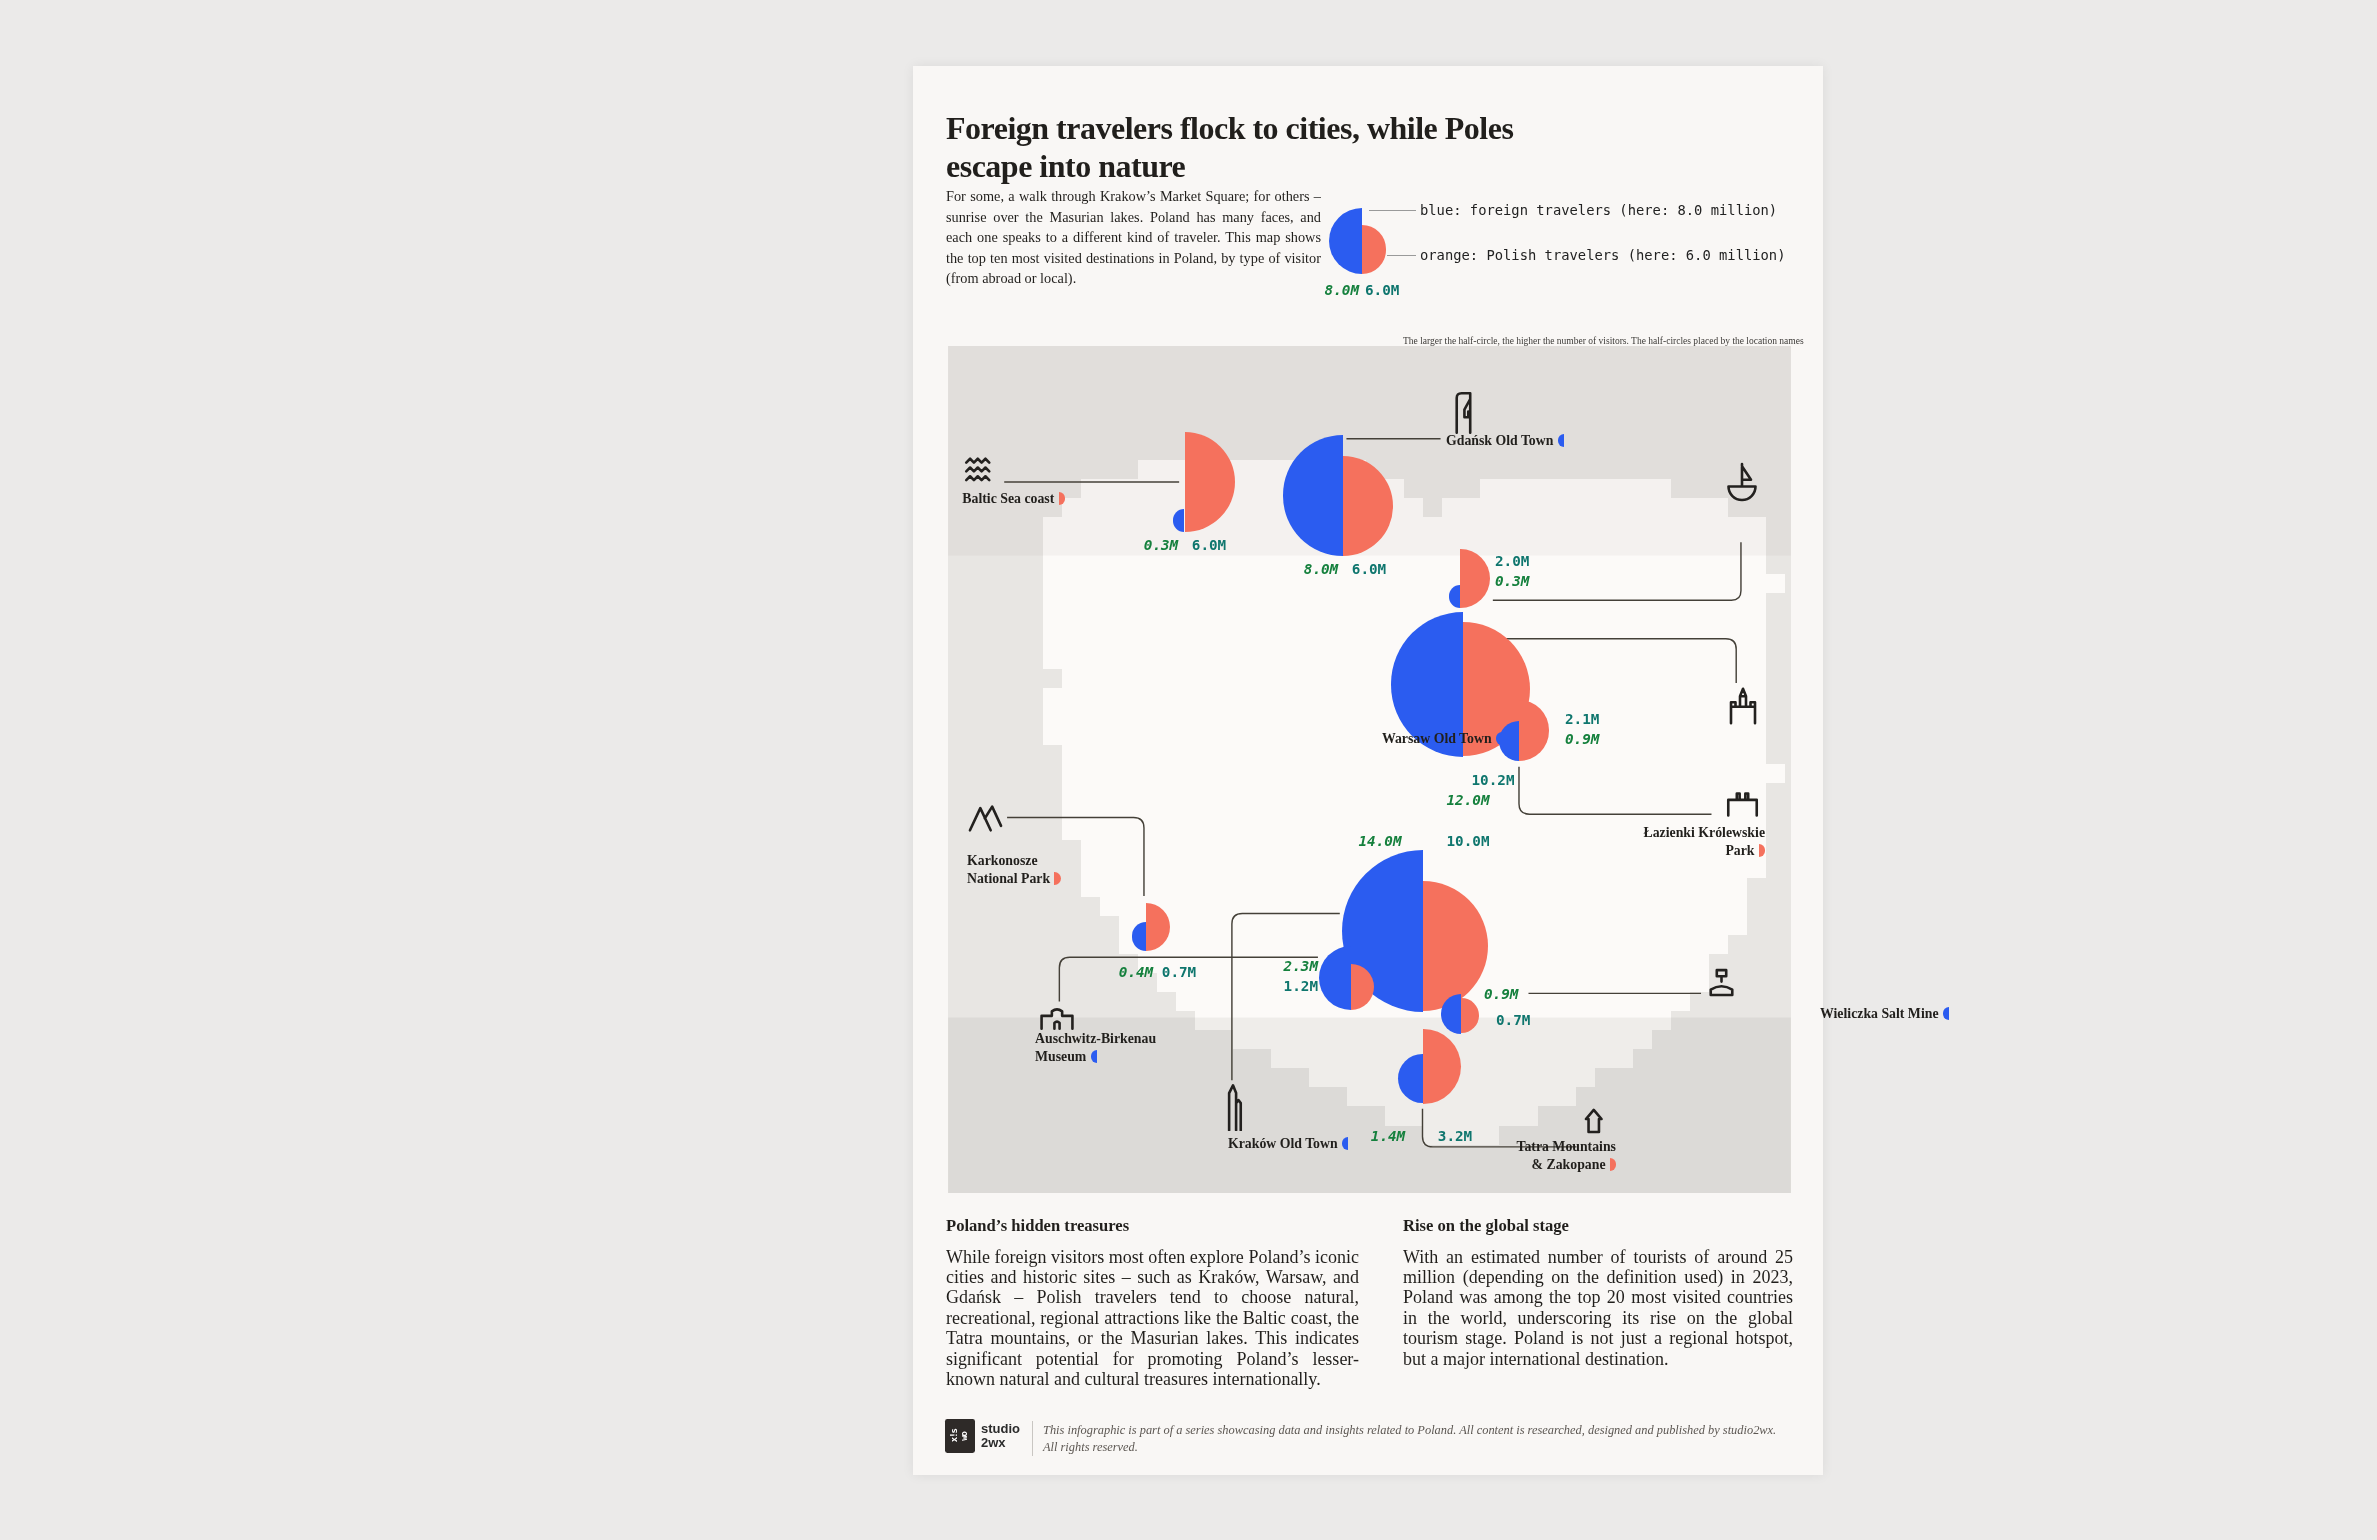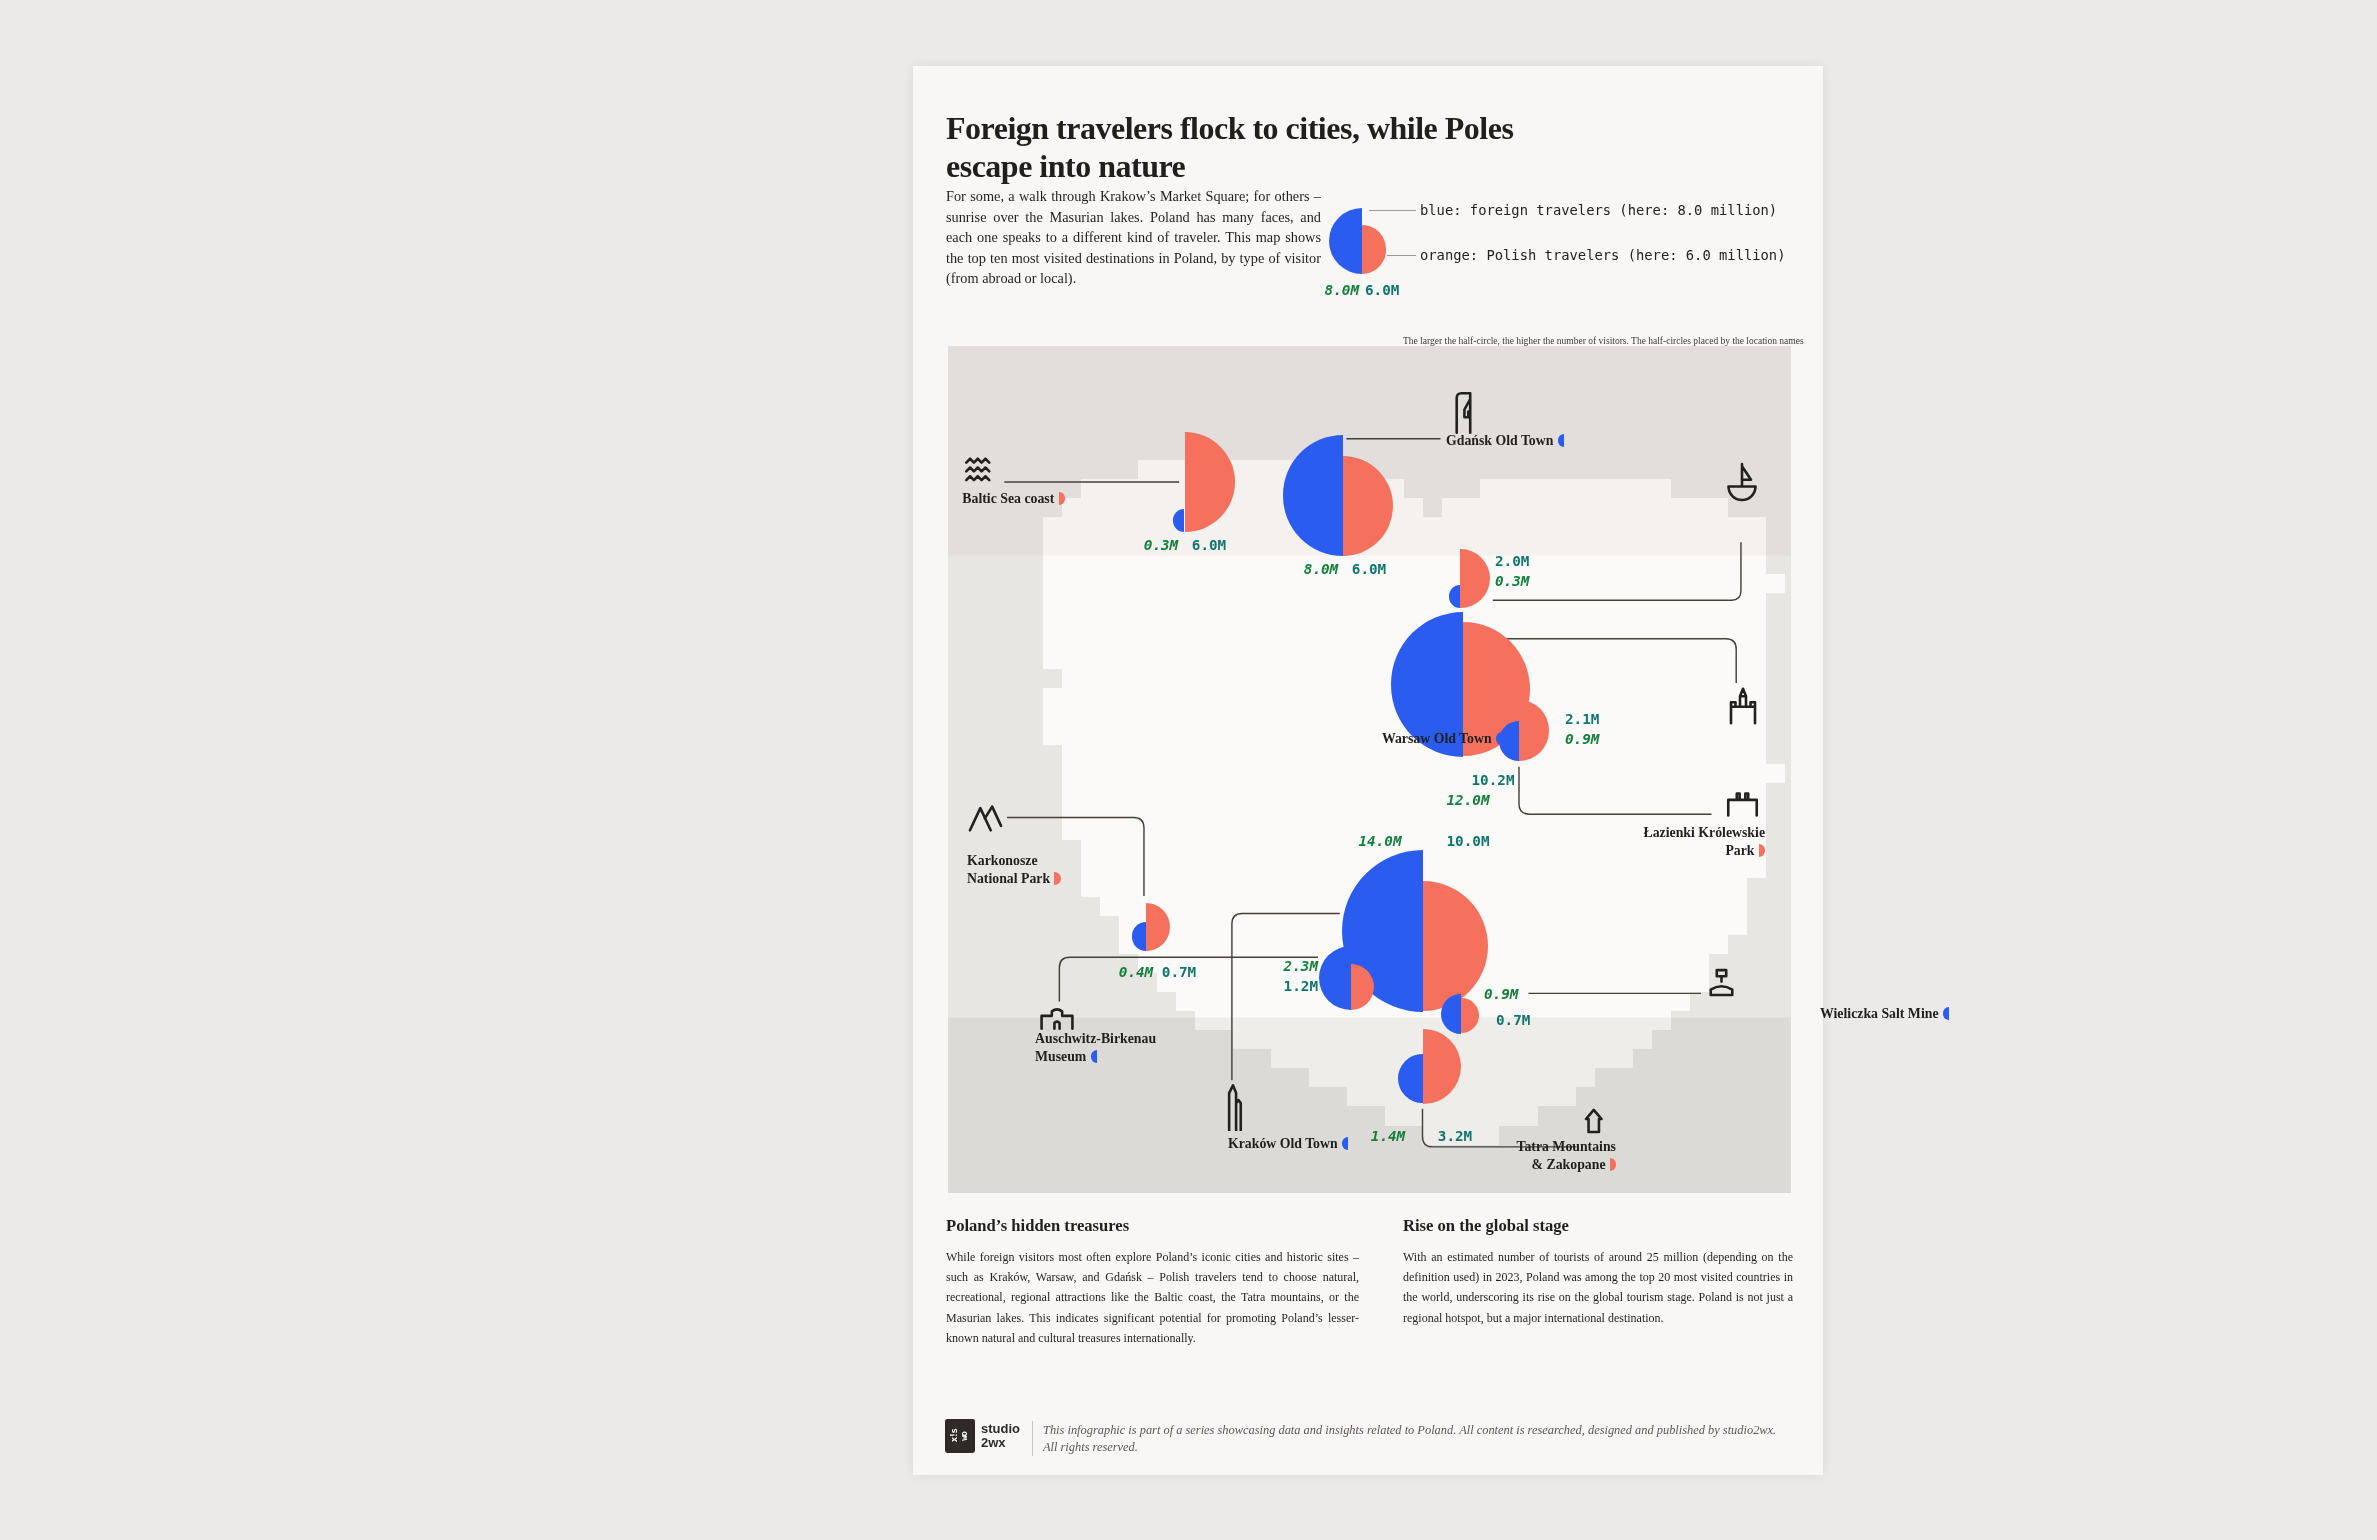--- a/index.html
+++ b/index.html
@@ -25,21 +25,21 @@
   .hc.blue{background:#2b5cf0;} .hc.orange{background:#f5715d;}
   .loc-label{position:absolute;font-size:13.8px;line-height:18px;font-weight:bold;color:#211f1c;white-space:nowrap;}
   .glyph{display:inline-block;width:6.2px;height:13px;vertical-align:-1.9px;margin-left:4.3px;}
   .glyph.o{background:#f5715d;border-radius:0 6.7px 6.7px 0;}
   .glyph.b{background:#2b5cf0;border-radius:6.7px 0 0 6.7px;}
   .icon{position:absolute;}
   .icon svg{display:block;width:100%;height:100%;stroke:#23211f;fill:none;stroke-width:2.6;
             stroke-linecap:round;stroke-linejoin:round;}
   
   .sec-h{font-size:16.6px;font-weight:bold;}
-  .sec-b{font-size:12px;line-height:20.4px;text-align:justify;text-align-last:left;}
+  .sec-b{font-size:18px;line-height:20.4px;text-align:justify;text-align-last:left;}
   
   #logo{left:32px;top:1353px;width:29.5px;height:34px;background:#2e2a28;border-radius:2.4px;overflow:hidden;
         display:flex;align-items:center;justify-content:center;gap:1px;}
   #logo span{writing-mode:vertical-rl;transform:rotate(180deg);color:#fff;font-family:"DejaVu Sans Mono",monospace;
         font-weight:bold;font-size:9px;line-height:9.5px;letter-spacing:-1px;}
   #studio-name{left:68px;top:1356px;font-family:"Liberation Sans", sans-serif;font-weight:bold;
         font-size:13px;line-height:14.3px;color:#2b2b2b;}
   #footer-divider{left:119px;top:1355px;width:1px;height:35px;background:#c9c6c2;}
   #footer-note{left:130px;top:1356px;width:742px;font-size:12.4px;line-height:17px;font-style:italic;color:#5c5752;}
 </style>

